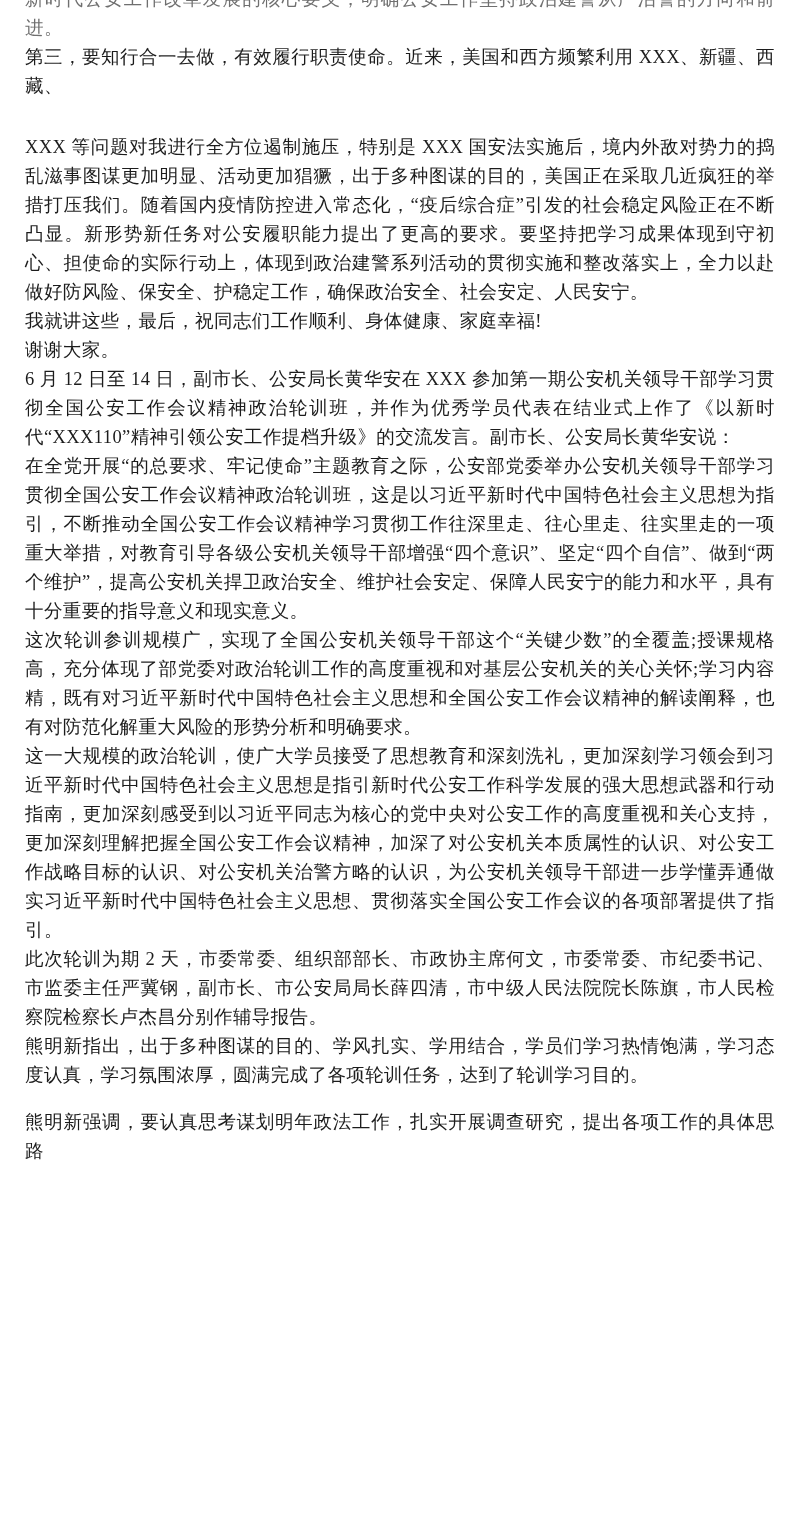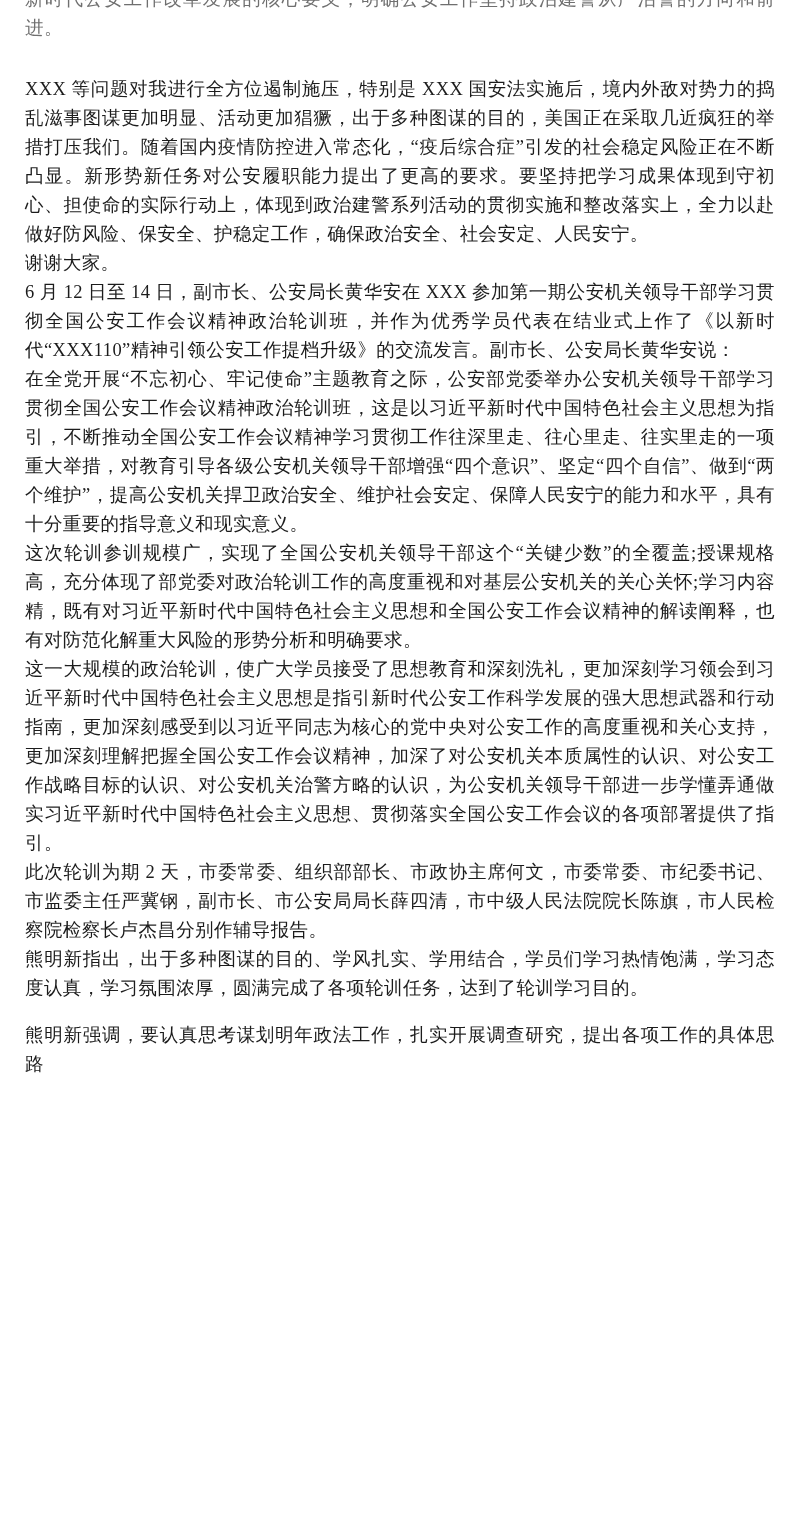--- a/index.html
+++ b/index.html
@@ -36,24 +36,26 @@
   .gap-page { margin-top: 32px; }
   
   .gap-small { margin-top: 18px; }
 </style>
 </head>
 <body>
 
 <div class="page">
   <div class="doc">
     <p class="para clipped">新时代公安工作改革发展的核心要义，明确公安工作坚持政治建警从严治警的方向和前进。</p>
+    <p class="para">第三，要知行合一去做，有效履行职责使命。近来，美国和西方频繁利用 XXX、新疆、西藏、</p>
     <p class="para gap-page">XXX 等问题对我进行全方位遏制施压，特别是 XXX 国安法实施后，境内外敌对势力的捣乱滋事图谋更加明显、活动更加猖獗，出于多种图谋的目的，美国正在采取几近疯狂的举措打压我们。随着国内疫情防控进入常态化，“疫后综合症”引发的社会稳定风险正在不断凸显。新形势新任务对公安履职能力提出了更高的要求。要坚持把学习成果体现到守初心、担使命的实际行动上，体现到政治建警系列活动的贯彻实施和整改落实上，全力以赴做好防风险、保安全、护稳定工作，确保政治安全、社会安定、人民安宁。</p>
+    <p class="para">我就讲这些，最后，祝同志们工作顺利、身体健康、家庭幸福!</p>
     <p class="para">谢谢大家。</p>
     <p class="para">6 月 12 日至 14 日，副市长、公安局长黄华安在 XXX 参加第一期公安机关领导干部学习贯彻全国公安工作会议精神政治轮训班，并作为优秀学员代表在结业式上作了《以新时代“XXX110”精神引领公安工作提档升级》的交流发言。副市长、公安局长黄华安说：</p>
-    <p class="para">在全党开展“不忘初心、牢记使命”主题教育之际，公安部党委举办公安机关领导干部学习贯彻全国公安工作会议精神政治轮训班，这是以习近平新时代中国特色社会主义思想为指引，不断推动全国公安工作会议精神学习贯彻工作往深里走、往心里走、往实里走的一项重大举措，对教育引导各级公安机关领导干部增强“四个意识”、坚定“四个自信”、做到“两个维护”，提高公安机关捍卫政治安全、维护社会安定、保障人民安宁的能力和水平，具有十分重要的指导意义和现实意义。</p>
+    <p class="para">在全党开展“的总要求、牢记使命”主题教育之际，公安部党委举办公安机关领导干部学习贯彻全国公安工作会议精神政治轮训班，这是以习近平新时代中国特色社会主义思想为指引，不断推动全国公安工作会议精神学习贯彻工作往深里走、往心里走、往实里走的一项重大举措，对教育引导各级公安机关领导干部增强“四个意识”、坚定“四个自信”、做到“两个维护”，提高公安机关捍卫政治安全、维护社会安定、保障人民安宁的能力和水平，具有十分重要的指导意义和现实意义。</p>
     <p class="para">这次轮训参训规模广，实现了全国公安机关领导干部这个“关键少数”的全覆盖;授课规格高，充分体现了部党委对政治轮训工作的高度重视和对基层公安机关的关心关怀;学习内容精，既有对习近平新时代中国特色社会主义思想和全国公安工作会议精神的解读阐释，也有对防范化解重大风险的形势分析和明确要求。</p>
     <p class="para">这一大规模的政治轮训，使广大学员接受了思想教育和深刻洗礼，更加深刻学习领会到习近平新时代中国特色社会主义思想是指引新时代公安工作科学发展的强大思想武器和行动指南，更加深刻感受到以习近平同志为核心的党中央对公安工作的高度重视和关心支持，更加深刻理解把握全国公安工作会议精神，加深了对公安机关本质属性的认识、对公安工作战略目标的认识、对公安机关治警方略的认识，为公安机关领导干部进一步学懂弄通做实习近平新时代中国特色社会主义思想、贯彻落实全国公安工作会议的各项部署提供了指引。</p>
     <p class="para">此次轮训为期 2 天，市委常委、组织部部长、市政协主席何文，市委常委、市纪委书记、市监委主任严冀钢，副市长、市公安局局长薛四清，市中级人民法院院长陈旗，市人民检察院检察长卢杰昌分别作辅导报告。</p>
     <p class="para">熊明新指出，出于多种图谋的目的、学风扎实、学用结合，学员们学习热情饱满，学习态度认真，学习氛围浓厚，圆满完成了各项轮训任务，达到了轮训学习目的。</p>
     <p class="para gap-small">熊明新强调，要认真思考谋划明年政法工作，扎实开展调查研究，提出各项工作的具体思路</p>
   </div>
 
 </div>
 
 </body></html>

